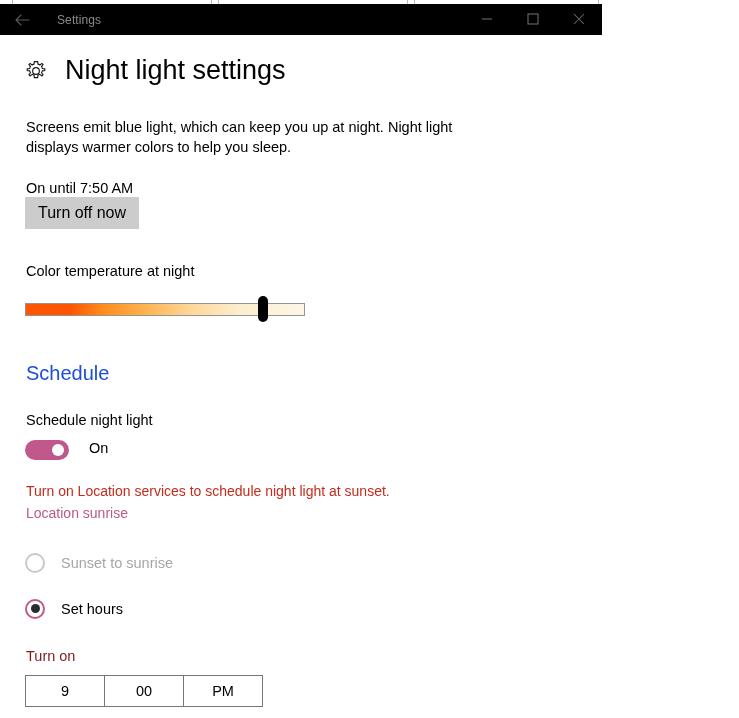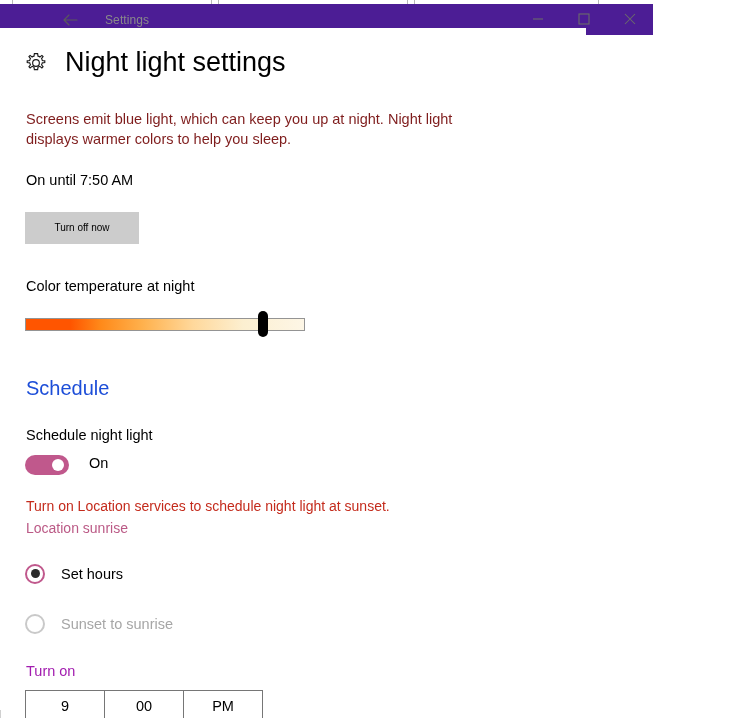--- a/index.html
+++ b/index.html
@@ -35,28 +35,27 @@
     border-bottom: none;
   }
   .bg-strip.s1 { left: 12px;  width: 200px; }
   .bg-strip.s2 { left: 218px; width: 190px; }
   .bg-strip.s3 { left: 414px; width: 185px; }
 
   
   .titlebar {
     position: absolute;
     top: 4px; left: 0;
-    width: 653px;
-    height: 32px;
-    background: #4c1d95;
+    width: 602px;
+    height: 32px;
+    background: #000000;
     border-bottom: 1px solid #ffffff;
     display: flex;
     align-items: center;
     z-index: 2;
-    padding-left: 48px;
   }
   .back-btn {
     width: 44px;
     height: 32px;
     display: flex;
     align-items: center;
     justify-content: center;
     cursor: pointer;
   }
   .back-btn svg { display: block; }
@@ -87,21 +86,21 @@
     top: 4px; left: 0;
     width: 1px;
     height: 714px;
     background: #d0d0d0;
     z-index: 1;
   }
 
   
   .content {
     position: absolute;
-    top: 28px; left: 0;
+    top: 36px; left: 0;
     width: 586px;
     height: 682px;
     background: #ffffff;
     padding: 0;
     z-index: 2;
   }
 
   .page-header {
     display: flex;
     align-items: center;
@@ -121,38 +120,38 @@
     color: #000000;
     margin-left: 15px;
     line-height: 1.1;
     white-space: nowrap;
   }
 
   .description {
     margin: 31px 0 0 26px;
     font-size: 14.5px;
     line-height: 20px;
-    color: #7f1d1d;
+    color: #000000;
     width: 460px;
   }
 
   .status-text {
     margin: 23px 0 0 26px;
     font-size: 14.5px;
     color: #000000;
   }
 
   .turn-off-btn {
-    margin: 24px 0 0 25px;
+    margin: 1px 0 0 25px;
     width: 114px;
     height: 32px;
     background: #cccccc;
     border: 1px solid #cccccc;
     font-family: "Liberation Sans", sans-serif;
-    font-size: 10px;
+    font-size: 16px;
     color: #000000;
     cursor: pointer;
     padding: 0;
   }
 
   .slider-label {
     margin: 34px 0 0 26px;
     font-size: 14.5px;
     color: #000000;
   }
@@ -276,21 +275,21 @@
   .radio-label {
     margin-left: 16px;
     font-size: 14.5px;
     color: #000000;
   }
   .radio-label.disabled { color: #a6a6a6; }
 
   .turn-on-label {
     margin: 29px 0 0 26px;
     font-size: 14.5px;
-    color: #a21caf;
+    color: #7f1d1d;
   }
 
   .time-row {
     display: flex;
     margin: 11px 0 0 25px;
   }
   .time-cell {
     width: 80px;
     height: 32px;
     border: 1px solid #767676;
@@ -383,32 +382,32 @@
   <div class="toggle-row">
     <div class="toggle">
       <div class="knob"></div>
     </div>
     <div class="toggle-state">On</div>
   </div>
 
   <div class="warning-text">Turn on Location services to schedule night light at sunset.</div>
   <div><span class="link-text">Location sunrise</span></div>
 
+  <div class="radio-row first">
+    <div class="radio disabled"></div>
+    <div class="radio-label disabled">Sunset to sunrise</div>
+  </div>
+
   <div class="radio-row second">
     <div class="radio">
       <div class="dot"></div>
     </div>
     <div class="radio-label">Set hours</div>
   </div>
 
-  <div class="radio-row first">
-    <div class="radio disabled"></div>
-    <div class="radio-label disabled">Sunset to sunrise</div>
-  </div>
-
   <div class="turn-on-label">Turn on</div>
 
   <div class="time-row">
     <div class="time-cell">9</div>
     <div class="time-cell">00</div>
     <div class="time-cell">PM</div>
   </div>
 
 </div>
 

